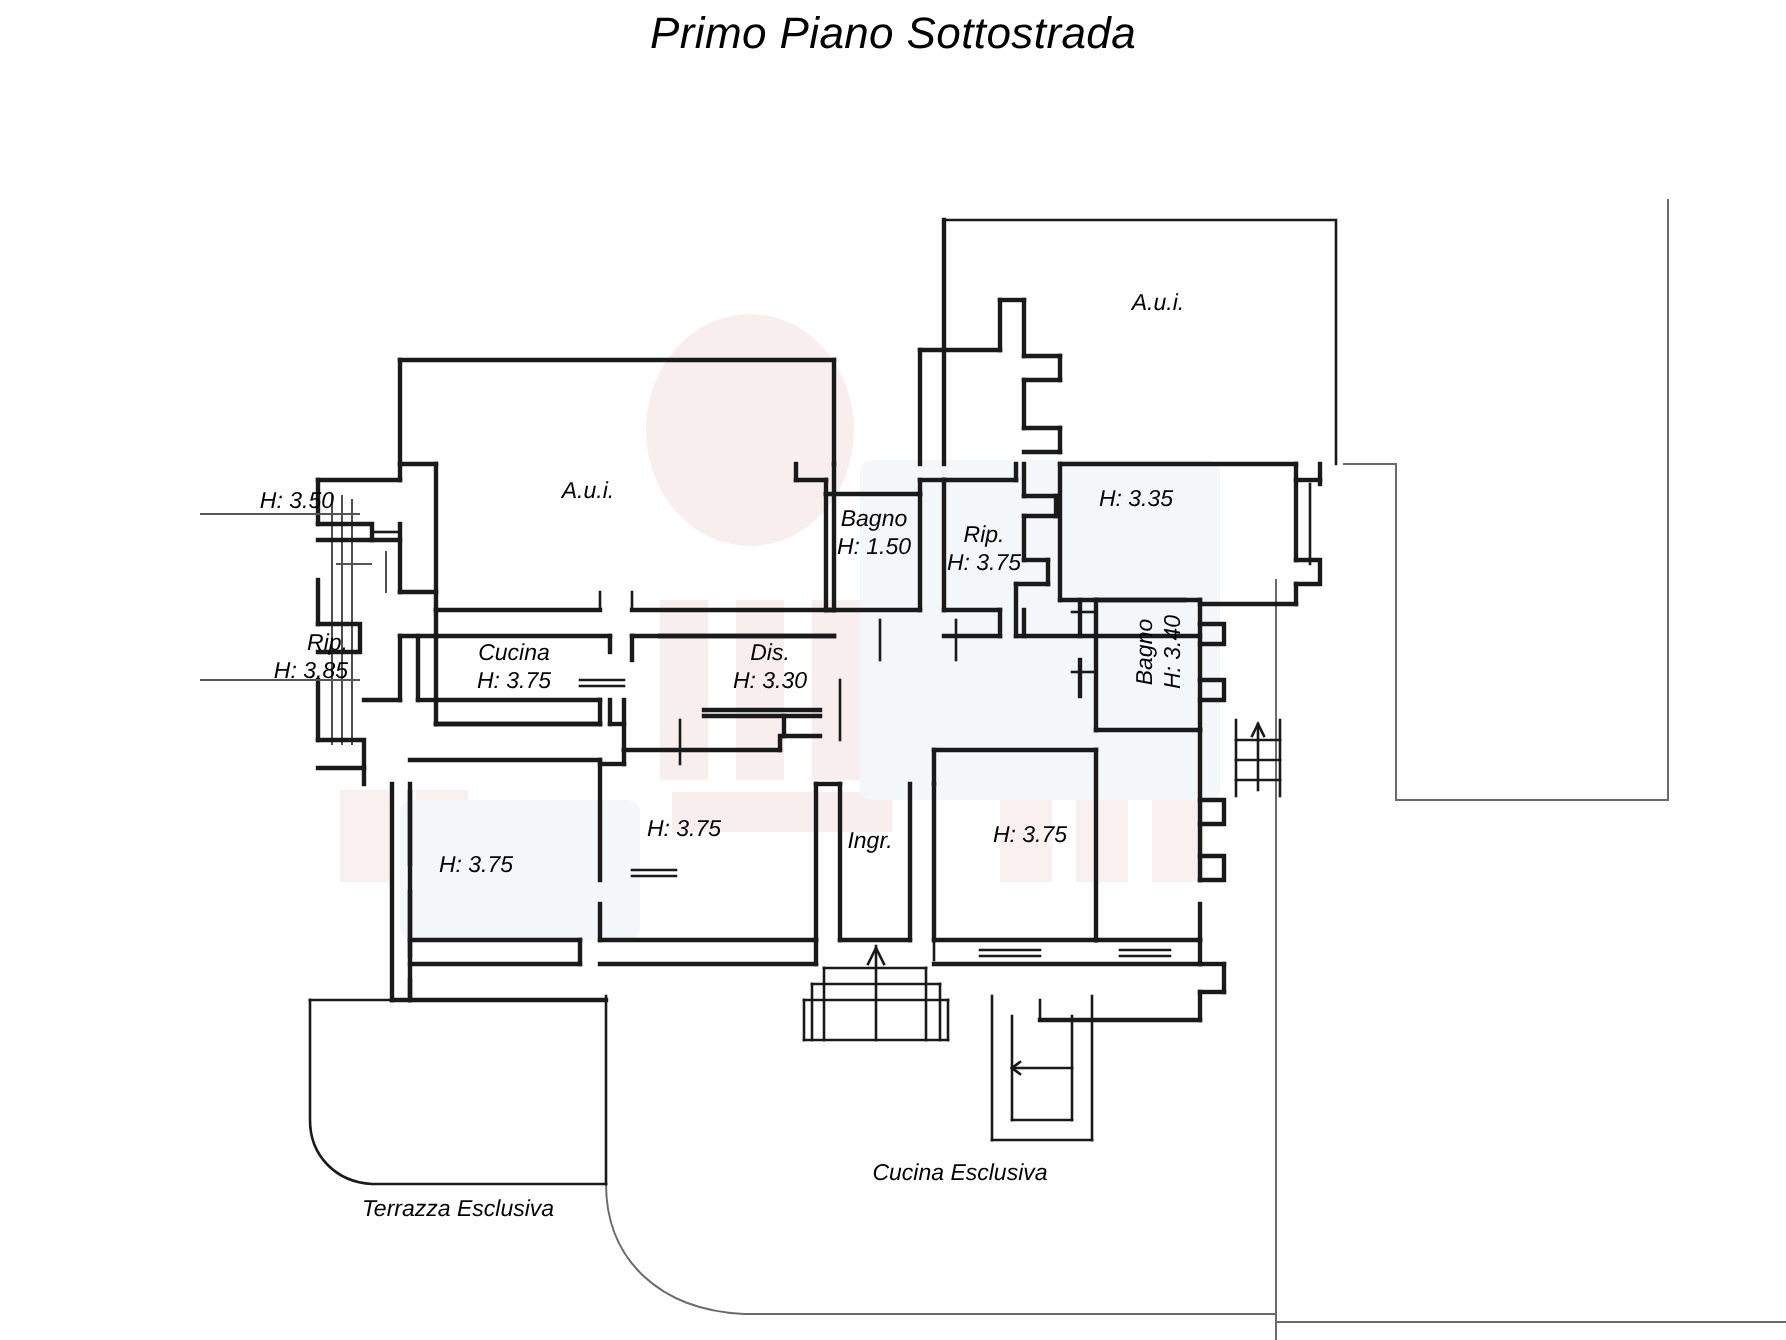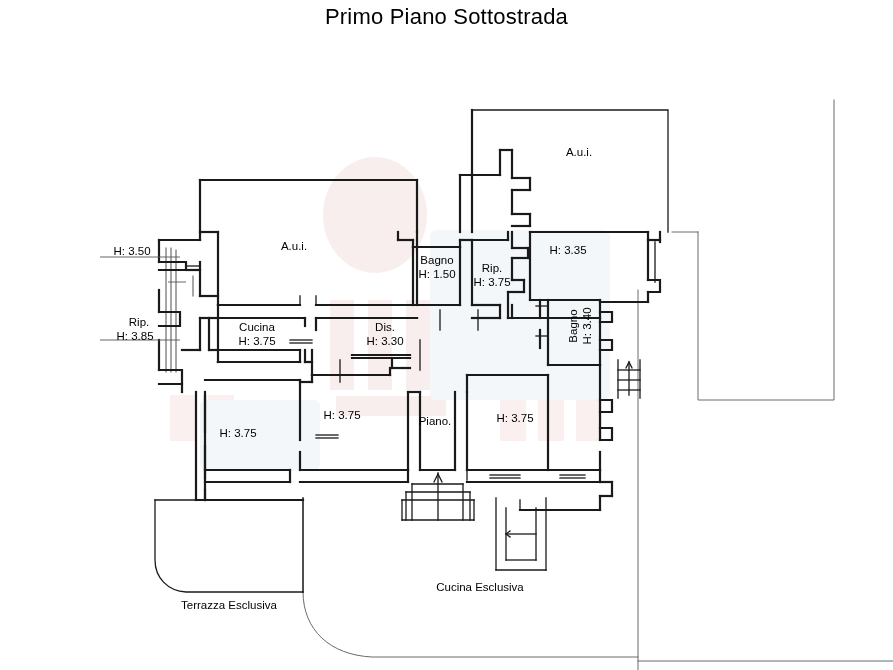--- a/index.html
+++ b/index.html
@@ -3,21 +3,21 @@
 <meta charset="utf-8">
 <style>
   html,body{margin:0;padding:0;background:#ffffff;}
   body{
     width:893px;height:670px;
     font-family:"Liberation Sans", sans-serif;
     color:#111111;
     overflow:hidden;
     position:relative;
   }
-  #sheet{position:relative;width:825px;height:670px;background:#fff;}
+  #sheet{position:relative;width:825px;height:670px;background:#fff;font-style:italic;}
 
   #plan-title{
     position:absolute;left:0;top:4px;width:893px;
     text-align:center;
     font-size:22px;
     letter-spacing:0.2px;
     color:#000;
     white-space:nowrap;
   }
 
@@ -26,21 +26,21 @@
 
   .lbl{
     position:absolute;
     font-size:11.5px;
     color:#000;
     white-space:nowrap;
     line-height:13.5px;
     text-align:center;
   }
   .lbl.two{line-height:14px;}
-  .lbl.left{text-align:center;}
+  .lbl.left{text-align:right;}
   .lbl.rot{
     transform-origin:center center;
     transform:rotate(-90deg);
   }
 </style>
 </head>
 <body>
 
 <div id="sheet">
 
@@ -407,21 +407,21 @@
 
   <div class="lbl" style="left:203px;top:427px;width:70px;">
     <span>H: 3.75</span>
   </div>
 
   <div class="lbl" style="left:307px;top:409px;width:70px;">
     <span>H: 3.75</span>
   </div>
 
   <div class="lbl" style="left:404px;top:415px;width:62px;">
-    <span>Piano.</span>
+    <span>Ingr.</span>
   </div>
 
   <div class="lbl" style="left:480px;top:412px;width:70px;">
     <span>H: 3.75</span>
   </div>
 
   <div class="lbl left" style="left:97px;top:245px;width:70px;">
     <span>H: 3.50</span>
   </div>
 

